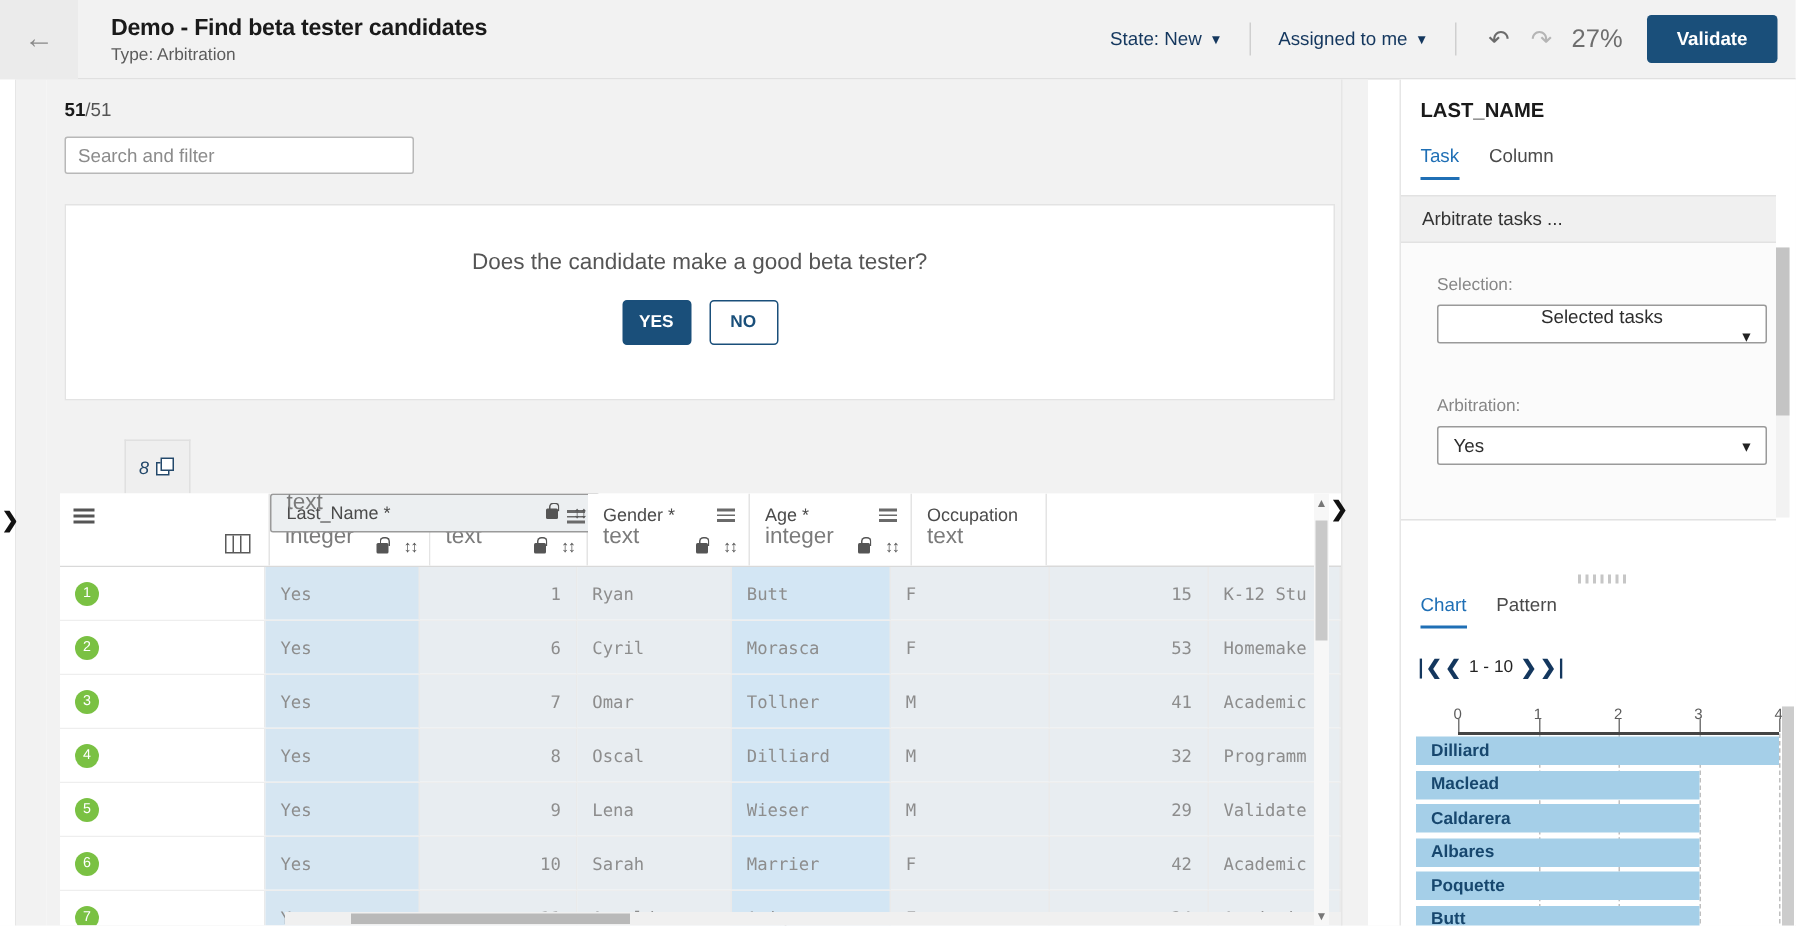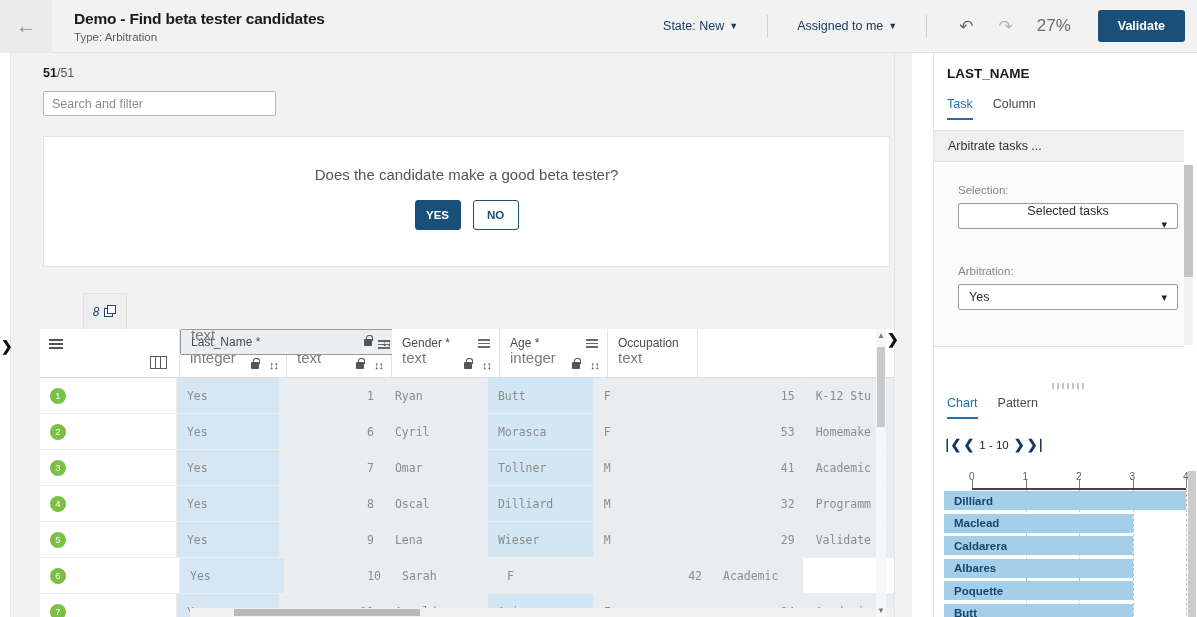--- a/index.html
+++ b/index.html
@@ -24,21 +24,21 @@
   .back-zone {
     width: 52px; height: 53px;
     background: #ebebeb;
     display: flex; align-items: center; justify-content: center;
     cursor: pointer;
   }
   .back-arrow { font-size: 20px; color: #8a8a8a; line-height: 1; }
   .title-block { margin-left: 22px; display: flex; flex-direction: column; justify-content: center; }
   .title-main { font-size: 15.5px; font-weight: bold; color: #1a1a1a; letter-spacing: -0.2px; }
   .title-sub { font-size: 11.5px; color: #5c5c5c; margin-top: 3px; }
-  .top-right { margin-left: auto; display: flex; align-items: center; padding-right: 12px; gap: 11px; }
+  .top-right { margin-left: auto; display: flex; align-items: center; padding-right: 12px; }
   .top-ctl {
     font-size: 12.5px; color: #14375e; display: flex; align-items: center;
     cursor: pointer; padding: 0 4px;
   }
   .caret { font-size: 9px; margin-left: 5px; color: #14375e; }
   .vdiv { width: 1px; height: 22px; background: #cfcfcf; margin: 0 14px; }
   .undo-ic, .redo-ic {
     font-size: 17px; color: #6b6b6b; padding: 0 7px; cursor: pointer; line-height: 1;
   }
   .redo-ic { color: #b5b5b5; }
@@ -487,20 +487,21 @@
           <div class="cell w-age num">29</div>
           <div class="cell w-occ ">Validate</div>
         </div>
         <div class="row">
           <div class="rownum-cell">
             <span class="badge">6</span>
           </div>
           <div class="cell w-arb arb">Yes</div>
           <div class="cell w-id num">10</div>
           <div class="cell w-fn ">Sarah</div>
+          <div class="cell w-ln hl">Marrier</div>
           <div class="cell w-gd ">F</div>
           <div class="cell w-age num">42</div>
           <div class="cell w-occ ">Academic</div>
         </div>
         <div class="row">
           <div class="rownum-cell">
             <span class="badge">7</span>
           </div>
           <div class="cell w-arb arb">Yes</div>
           <div class="cell w-id num">11</div>

